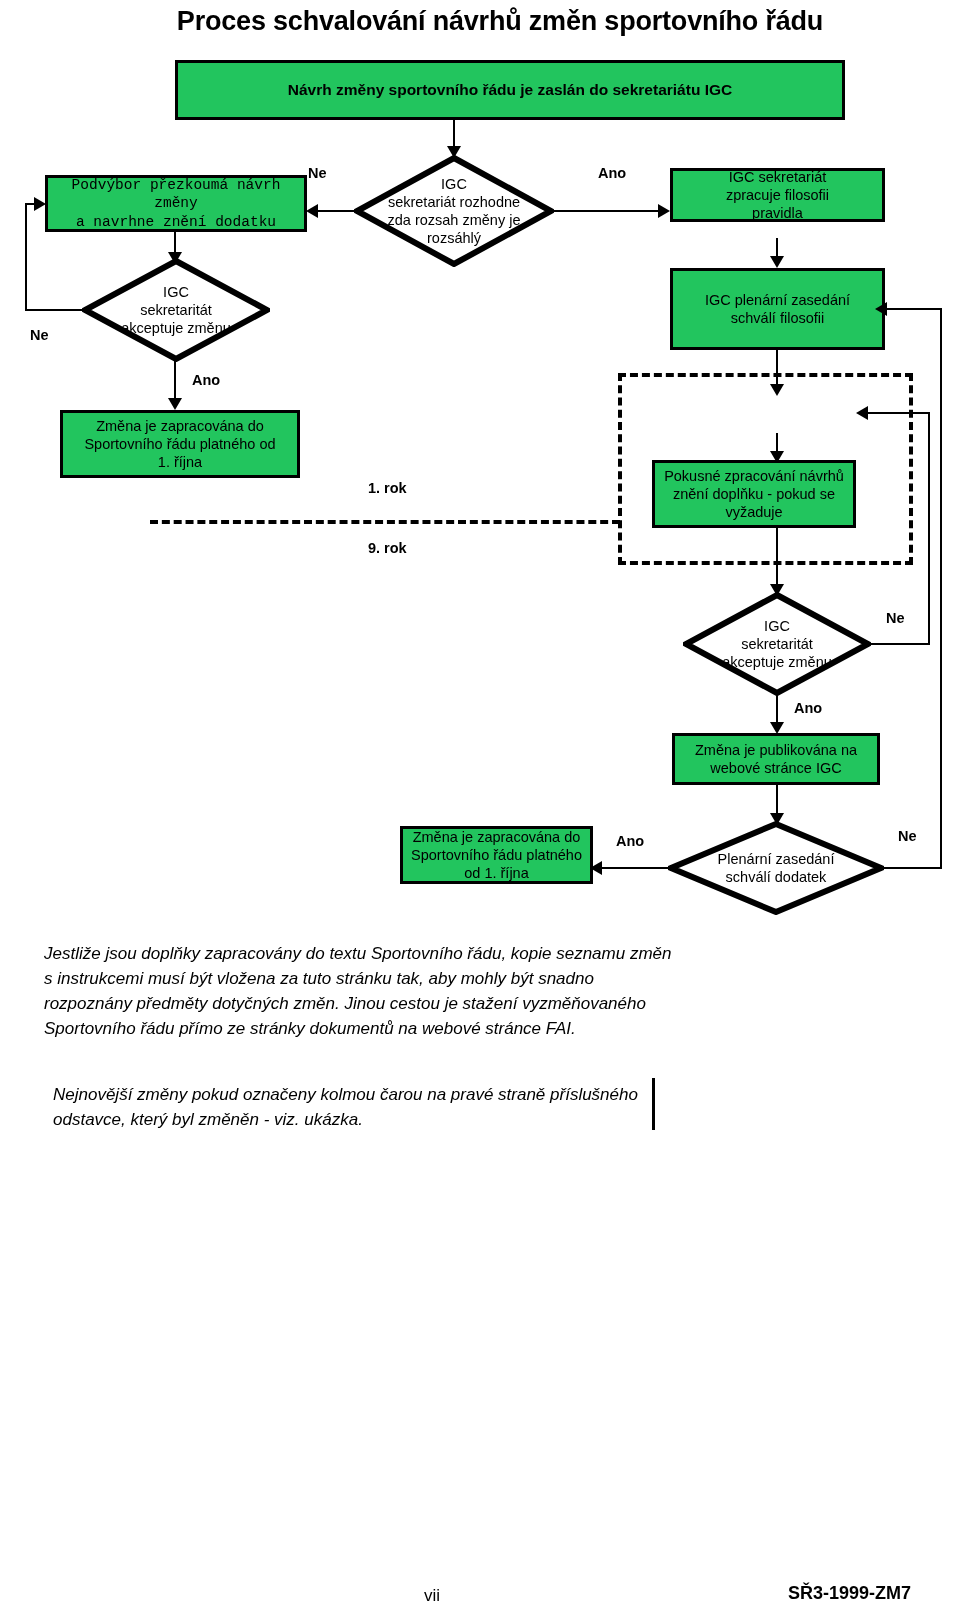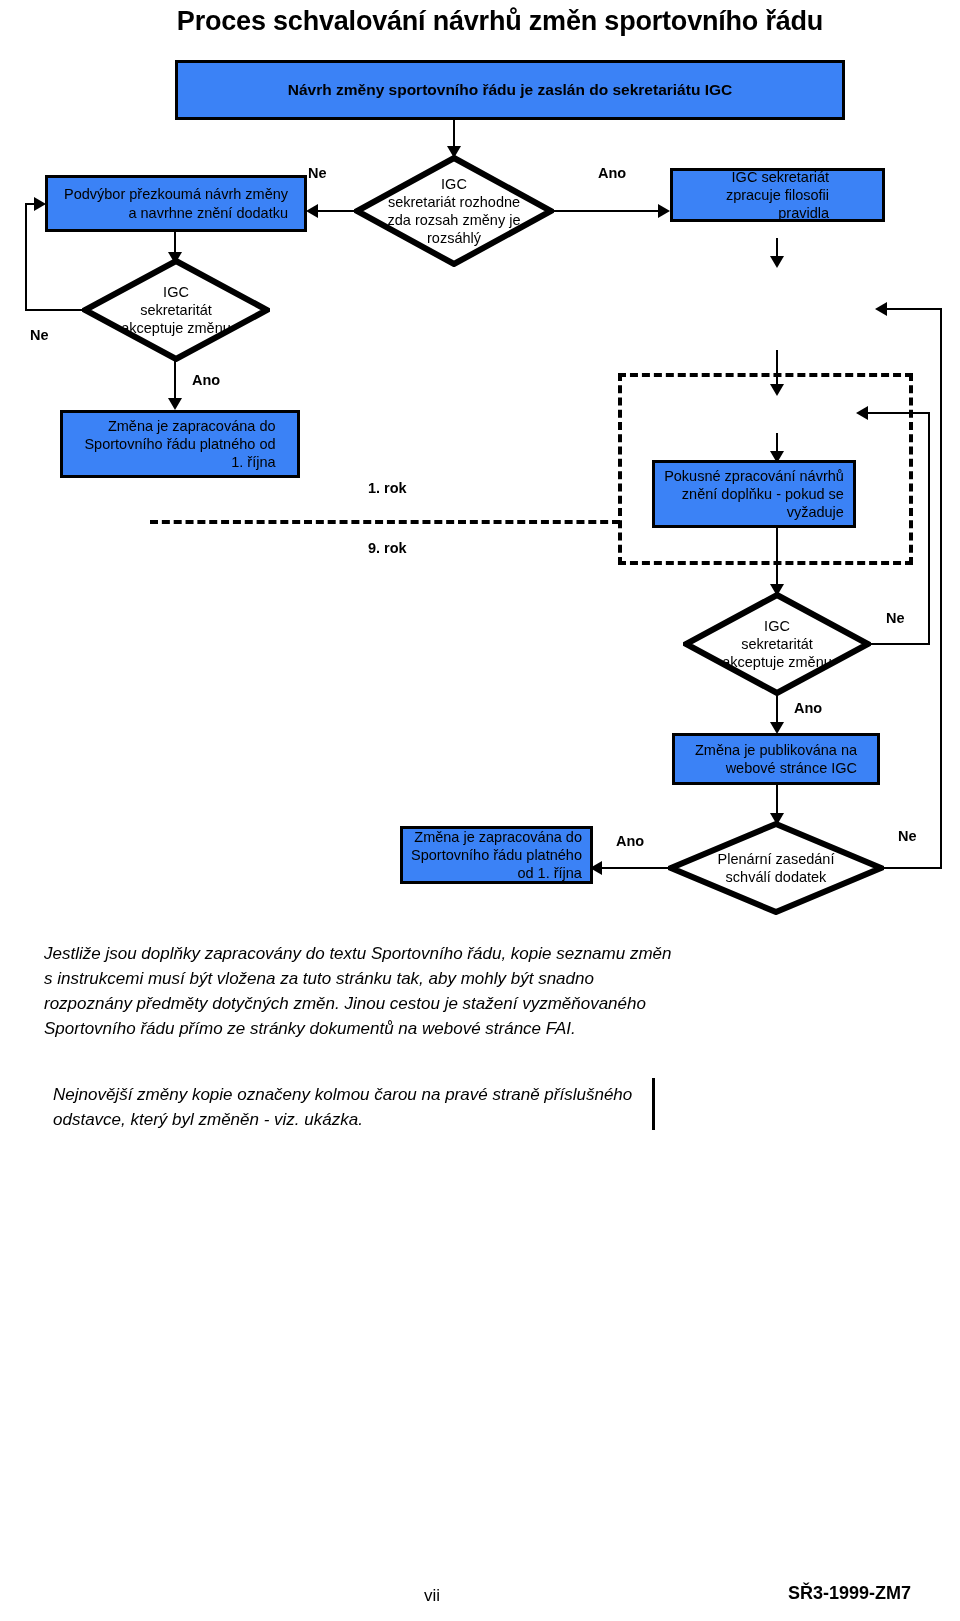--- a/index.html
+++ b/index.html
@@ -30,25 +30,25 @@
     font-size: 27px;
     font-weight: bold;
     letter-spacing: -0.2px;
   }
 
   
   .fbox {
     position: absolute;
     box-sizing: border-box;
     border: 3px solid #000;
-    background: #3b82f6;
+    background: #22c55e;
     display: flex;
     align-items: center;
     justify-content: center;
-    text-align: right;
+    text-align: center;
     font-size: 14.5px;
     line-height: 1.25;
     padding: 2px 4px;
   }
   .fbox.big {
     font-size: 15.5px;
     font-weight: bold;
   }
 
   
@@ -181,21 +181,21 @@
 
   <div class="ln h" style="left:292px; top:210px; width:45px;"></div>
   <div class="arrow left" style="left:286px; top:204px;"></div>
   <div class="elabel" style="left:288px; top:165px;">Ne</div>
 
   <div class="ln h" style="left:533px; top:210px; width:110px;"></div>
   <div class="arrow right" style="left:638px; top:204px;"></div>
   <div class="elabel" style="left:578px; top:165px;">Ano</div>
 
   <div class="fbox" style="left:25px; top:175px; width:262px; height:57px;">
-    <span style="white-space:pre-line;">Podvýbor přezkoumá návrh změny
+    <span style="white-space:pre-line;font-family:Liberation Mono, monospace;">Podvýbor přezkoumá návrh změny
 a navrhne znění dodatku</span>
   </div>
 
   <div class="ln v" style="left:154px; top:232px; height:24px;"></div>
   <div class="arrow down" style="left:148px; top:252px;"></div>
 
   <div class="diamond" style="left:62px; top:258px; width:188px; height:104px;">
     <svg class="dshape" viewBox="0 0 188 104" preserveAspectRatio="none">
       <polygon points="94,3 185,52 94,101 3,52" fill="#ffffff" stroke="#000000" stroke-width="6"></polygon>
     </svg>
@@ -222,20 +222,24 @@
 
   <div class="fbox" style="left:650px; top:168px; width:215px; height:54px;">
     <span style="white-space:pre-line;">IGC sekretariát
 zpracuje filosofii
 pravidla</span>
   </div>
 
   <div class="ln v" style="left:756px; top:238px; height:22px;"></div>
   <div class="arrow down" style="left:750px; top:256px;"></div>
 
+  <div class="fbox" style="left:650px; top:268px; width:215px; height:82px;">
+    <span style="white-space:pre-line;">IGC plenární zasedání
+schválí filosofii</span>
+  </div>
 
   <div class="dashed-region" style="left:598px; top:373px; width:295px; height:192px;"></div>
 
   <div class="ln v" style="left:756px; top:350px; height:38px;"></div>
   <div class="arrow down" style="left:750px; top:384px;"></div>
 
 
   <div class="ln v" style="left:756px; top:433px; height:22px;"></div>
   <div class="arrow down" style="left:750px; top:451px;"></div>
 
@@ -299,19 +303,19 @@
   <div class="elabel" style="left:878px; top:828px;">Ne</div>
 
   <div class="fbox" style="left:380px; top:826px; width:193px; height:58px;">
     <span style="white-space:pre-line;">Změna je zapracována do
 Sportovního řádu platného
 od 1. října</span>
   </div>
 
   <div class="note" style="left:24px; top:941px; width:630px;">Jestliže jsou doplňky zapracovány do textu Sportovního řádu, kopie seznamu změn s instrukcemi musí být vložena za tuto stránku tak, aby mohly být snadno rozpoznány předměty dotyčných změn. Jinou cestou je stažení vyzměňovaného Sportovního řádu přímo ze stránky dokumentů na webové stránce FAI.</div>
 
-  <div class="note" style="left:33px; top:1082px; width:590px;">Nejnovější změny kopie označeny kolmou čarou na pravé straně příslušného odstavce, který byl změněn - viz. ukázka.</div>
+  <div class="note" style="left:33px; top:1082px; width:590px;">Nejnovější změny pokud označeny kolmou čarou na pravé straně příslušného odstavce, který byl změněn - viz. ukázka.</div>
   <div class="changebar" style="left:632px; top:1078px; height:52px;"></div>
 
   <div class="folio" style="left:404px; top:1586px;text-align:right;">vii</div>
   <div class="docref" style="left:768px; top:1583px;">SŘ3-1999-ZM7</div>
 
 </div>
 
 </body></html>

